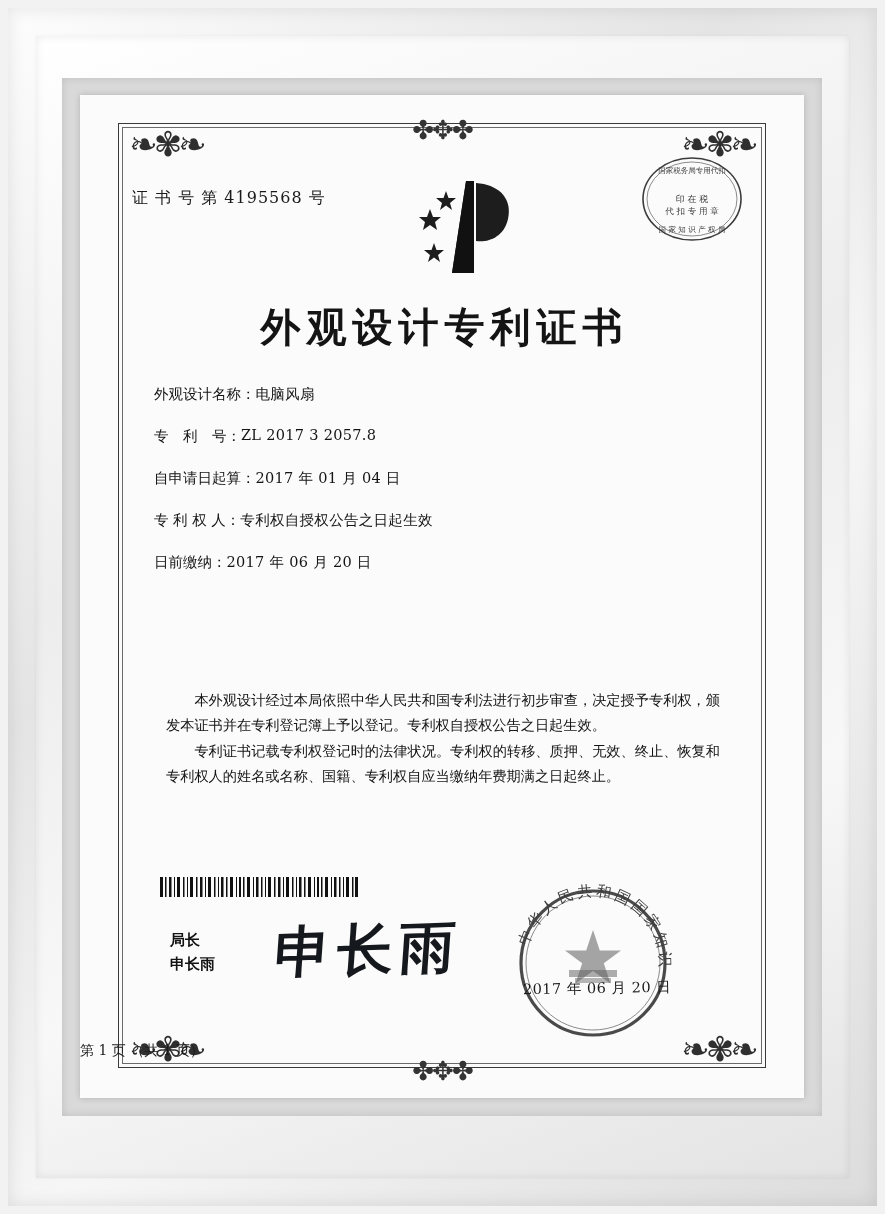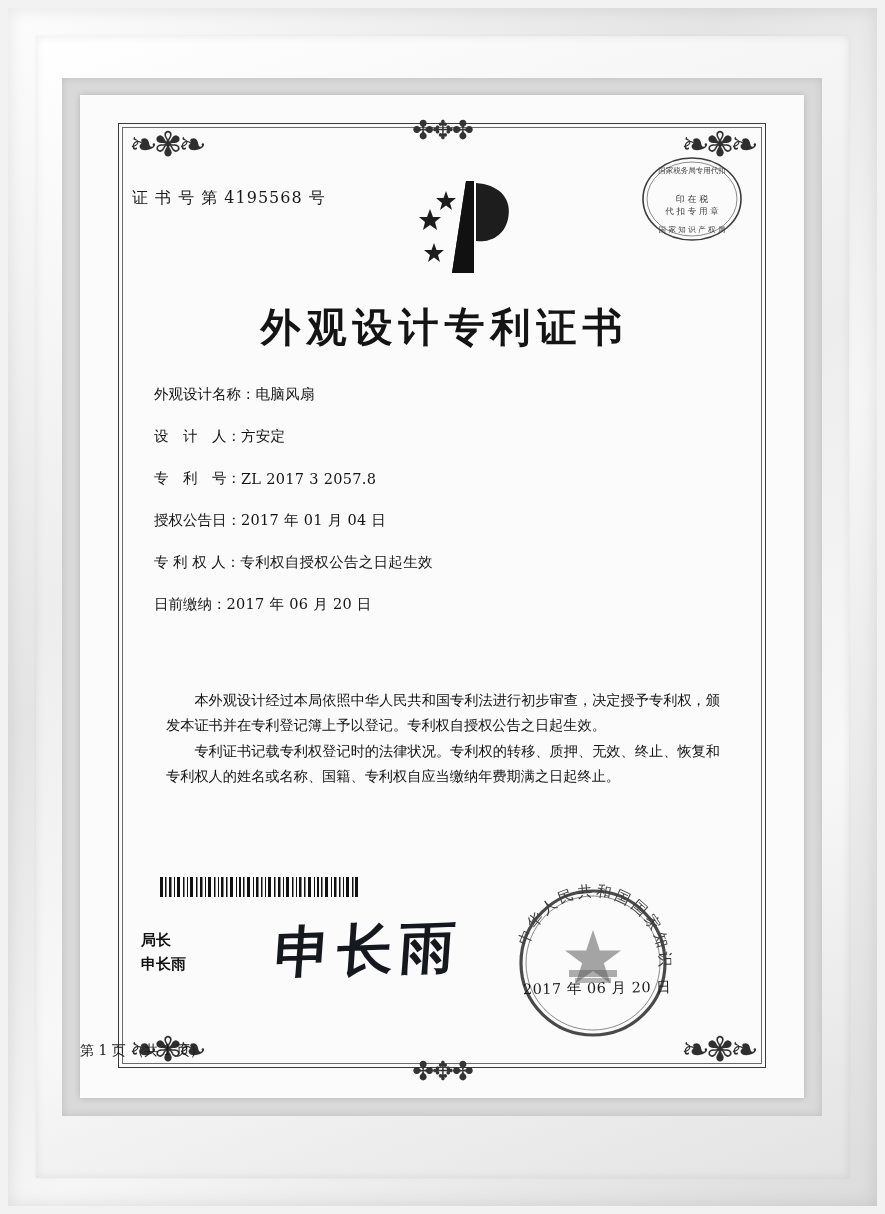--- a/index.html
+++ b/index.html
@@ -137,21 +137,21 @@
 
   
   .fields {
     position: absolute;
     left: 74px;
     top: 290px;
     width: 570px;
   }
   .field-row {
     display: flex;
-    align-items: center;
+    align-items: flex-start;
     margin-bottom: 23px;
     font-size: 14.5px;
     color: #141414;
     font-family: "DejaVu Serif", serif;
   }
   .field-label {
     white-space: pre;
     font-family: "DejaVu Serif", serif;
   }
   .field-value {
@@ -181,21 +181,21 @@
     position: absolute;
     left: 80px;
     top: 782px;
     width: 198px;
     height: 20px;
   }
 
   
   .sign-label {
     position: absolute;
-    left: 61px;
+    left: 90px;
     top: 833px;
     font-family: "DejaVu Serif", serif;
     font-size: 15px;
     font-weight: bold;
     color: #131313;
     line-height: 24px;
   }
   .sign-script {
     position: absolute;
     left: 195px;
@@ -286,29 +286,25 @@
     </div>
 
     <div class="title">外观设计专利证书</div>
 
     <div class="fields">
       <div class="field-row">
         <span class="field-label">外观设计名称：</span>
         <span class="field-value">电脑风扇</span>
       </div>
       <div class="field-row">
-        <span class="field-label">设　计　人：</span>
-        <span class="field-value">方安定</span>
-      </div>
-      <div class="field-row">
         <span class="field-label">专　利　号：</span>
         <span class="field-value">ZL 2017 3 2057.8</span>
       </div>
       <div class="field-row">
-        <span class="field-label">授权公告日：</span>
+        <span class="field-label">自申请日起算：</span>
         <span class="field-value">2017 年 01 月 04 日</span>
       </div>
       <div class="field-row">
         <span class="field-label">专 利 权 人：</span>
         <span class="field-value">专利权自授权公告之日起生效</span>
       </div>
       <div class="field-row">
         <span class="field-label">日前缴纳：</span>
         <span class="field-value">2017 年 06 月 20 日</span>
       </div>

